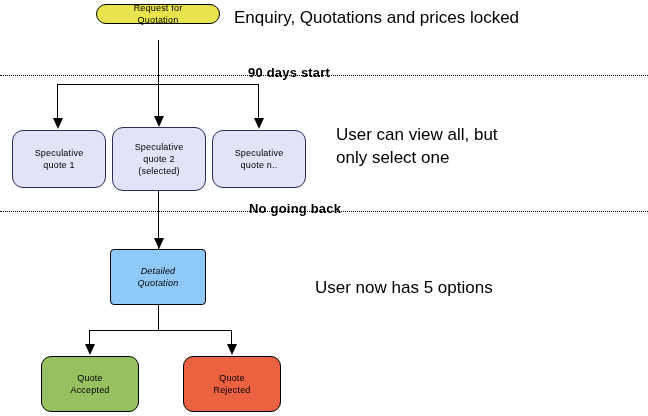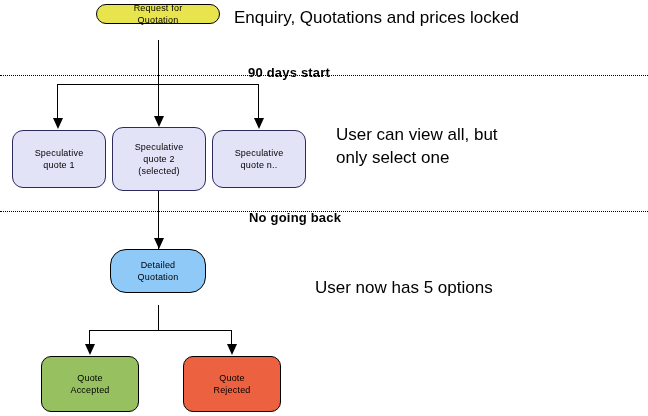--- a/index.html
+++ b/index.html
@@ -45,24 +45,25 @@
   .node-spec {
     background: #e3e3f8;
     border: 1px solid #2b2b60;
     border-radius: 11px;
   }
   .node-spec-1 { left: 12px;  top: 130px; width: 94px;  height: 58px; }
   .node-spec-2 { left: 112px; top: 127px; width: 94px;  height: 64px; }
   .node-spec-n { left: 212px; top: 130px; width: 94px;  height: 58px; }
 
   .node-detailed {
-    left: 110px; top: 249px; width: 96px; height: 44px;
+    left: 110px; top: 249px; width: 96px; height: 56px;
     background: #8fc9f7;
     border: 1px solid #000000;
-    border-radius: 16px;
+    border-radius: 4px;
+    font-style: italic;
   }
   .node-accepted {
     left: 41px;  top: 356px; width: 98px; height: 56px;
     background: #97c060;
     border: 1px solid #000000;
     border-radius: 10px;
   }
   .node-rejected {
     left: 183px; top: 356px; width: 98px; height: 56px;
     background: #ec6240;
@@ -144,21 +145,21 @@
 quote 1</div>
   <div class="node node-spec node-spec-2">Speculative
 quote 2
 (selected)</div>
   <div class="node node-spec node-spec-n">Speculative
 quote n..</div>
 
   <div class="line-v" style="left:158px; top:191px; height:58px;"></div>
 
   <div class="divider" style="top:211px;"></div>
-  <div class="divider-label" style="left:249px; top:210px;">No going back</div>
+  <div class="divider-label" style="left:249px; top:201px;">No going back</div>
 
   <div class="arrow" style="left:154px; top:238px;"></div>
 
   <div class="node node-detailed">Detailed
 Quotation</div>
 
   <div class="line-v" style="left:158px; top:305px; height:26px;"></div>
   <div class="line-h" style="left:89px;  top:330px; width:143px;"></div>
   <div class="line-v" style="left:89px;  top:330px; height:16px;"></div>
   <div class="line-v" style="left:231px; top:330px; height:16px;"></div>

